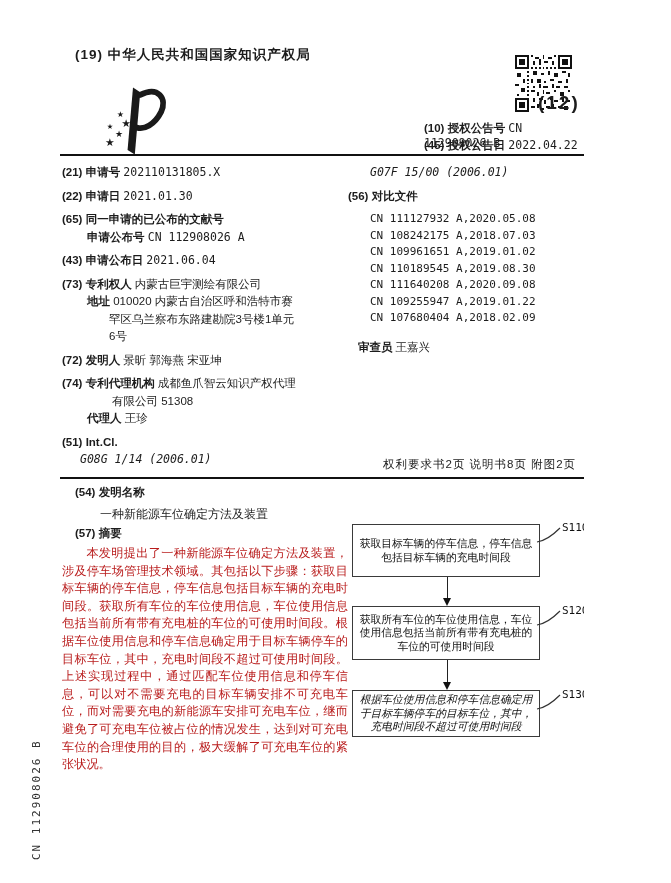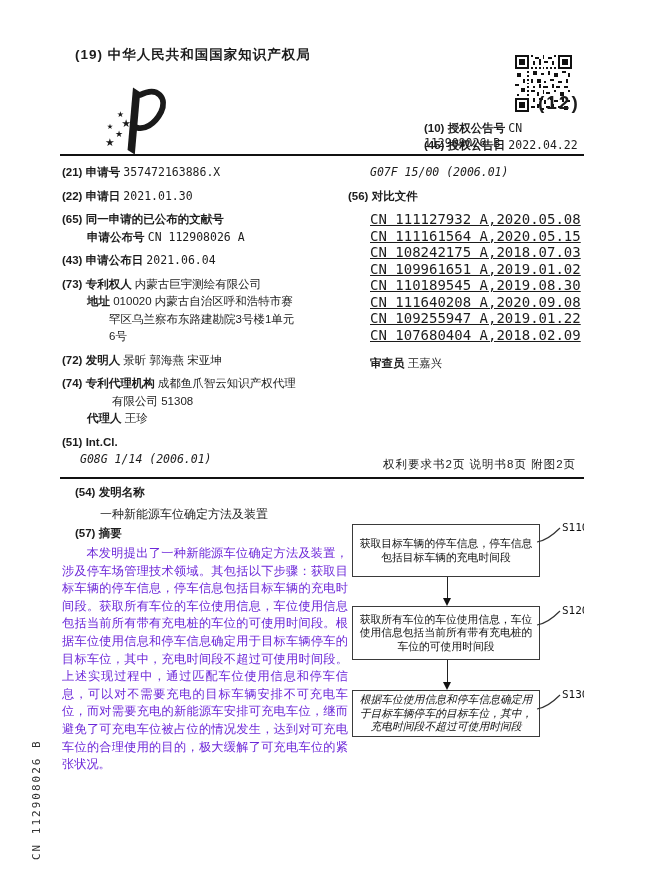--- a/index.html
+++ b/index.html
@@ -23,34 +23,34 @@
 
   
   .colL{position:absolute;left:62px;top:164px;width:286px;font-size:11.5px;line-height:17.5px;}
   .colR{position:absolute;left:348px;top:164px;width:276px;font-size:11.5px;line-height:17.5px;}
   .row{margin-bottom:6px;}
   .lbl{font-weight:700;}
   .ind1{display:inline-block;margin-left:25px;text-align:center;}
   .ind2{display:inline-block;margin-left:47px;}
   .ind-agency{display:inline-block;margin-left:50px;}
   .ind-g{display:inline-block;margin-left:18px;}
-  .cit{font-family:"DejaVu Sans Mono",monospace;line-height:16.5px;margin-left:22px;font-size:14px;text-decoration:underline;}
+  .cit{font-family:"DejaVu Sans Mono",monospace;line-height:16.5px;margin-left:22px;font-size:11px;}
   .cits{margin:4px 0 10px 0;}
-  .examiner-row{margin-left:22px;margin-top:12px;}
+  .examiner-row{margin-left:10px;margin-top:12px;font-family:Liberation Serif, serif;}
 
   .pagesnote{position:absolute;left:383px;top:457px;font-size:11.5px;letter-spacing:1px;}
 
   
   .t54{position:absolute;left:75px;top:485px;font-size:11.5px;font-weight:700;}
   .invtitle{position:absolute;left:100px;top:506px;font-size:12px;}
   .t57{position:absolute;left:75px;top:526px;font-size:11.5px;font-weight:700;}
   .abstract{
     position:absolute;left:62px;top:545px;width:286px;
     font-size:12.2px;line-height:17.6px;text-align:justify;text-justify:inter-ideograph;
-    text-indent:2em;color:#6d28d9;
+    text-indent:2em;color:#b91c1c;
   }
 
   
   .fbox{
     position:absolute;left:352px;width:188px;border:1.3px solid #3a3a3a;background:#fff;
     display:flex;align-items:center;justify-content:center;text-align:center;
     font-size:10.8px;line-height:13.5px;padding:21px 5px;box-sizing:border-box;color:#111;
   }
   .fb1{top:524px;height:53px;}
   .fb2{top:606px;height:54px;}
@@ -185,21 +185,21 @@
   <div class="grantline2">
     <span class="b">(45) 授权公告日</span>
     <span class="mono">2022.04.22</span>
   </div>
 
   <div class="rule1"></div>
 
   <div class="colL">
     <div class="row">
       <span class="lbl">(21) 申请号</span>
-      <span class="mono">357472163886.X</span>
+      <span class="mono">202110131805.X</span>
     </div>
     <div class="row">
       <span class="lbl">(22) 申请日</span>
       <span class="mono">2021.01.30</span>
     </div>
     <div class="row">
       <span class="lbl">(65) 同一申请的已公布的文献号</span><br>
       <span class="ind1"><span class="lbl">申请公布号</span>
       <span class="mono">CN 112908026 A</span></span>
     </div>
@@ -234,21 +234,20 @@
 
   <div class="colR">
     <div class="row" style="margin-left:22px;">
       <span class="mono ital">G07F 15/00 (2006.01)</span>
     </div>
     <div class="row">
       <span class="lbl">(56) 对比文件</span>
     </div>
     <div class="cits">
       <div class="cit">CN 111127932 A,2020.05.08</div>
-      <div class="cit">CN 111161564 A,2020.05.15</div>
       <div class="cit">CN 108242175 A,2018.07.03</div>
       <div class="cit">CN 109961651 A,2019.01.02</div>
       <div class="cit">CN 110189545 A,2019.08.30</div>
       <div class="cit">CN 111640208 A,2020.09.08</div>
       <div class="cit">CN 109255947 A,2019.01.22</div>
       <div class="cit">CN 107680404 A,2018.02.09</div>
     </div>
     <div class="examiner-row">
       <span class="lbl">审查员</span>
       <span>王嘉兴</span>

